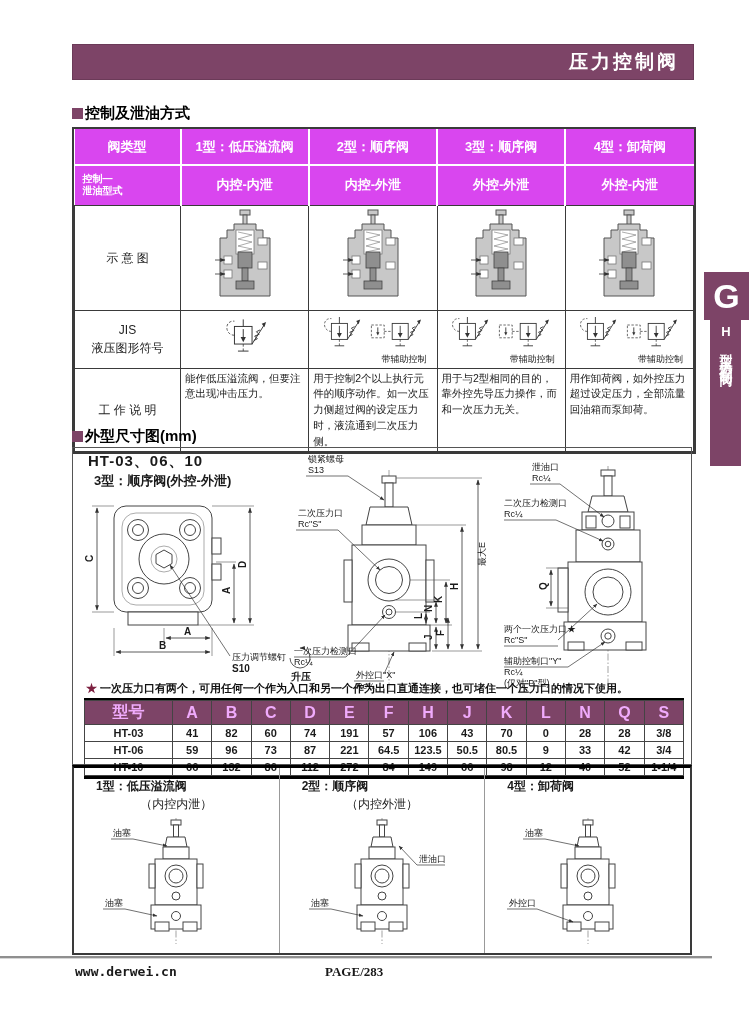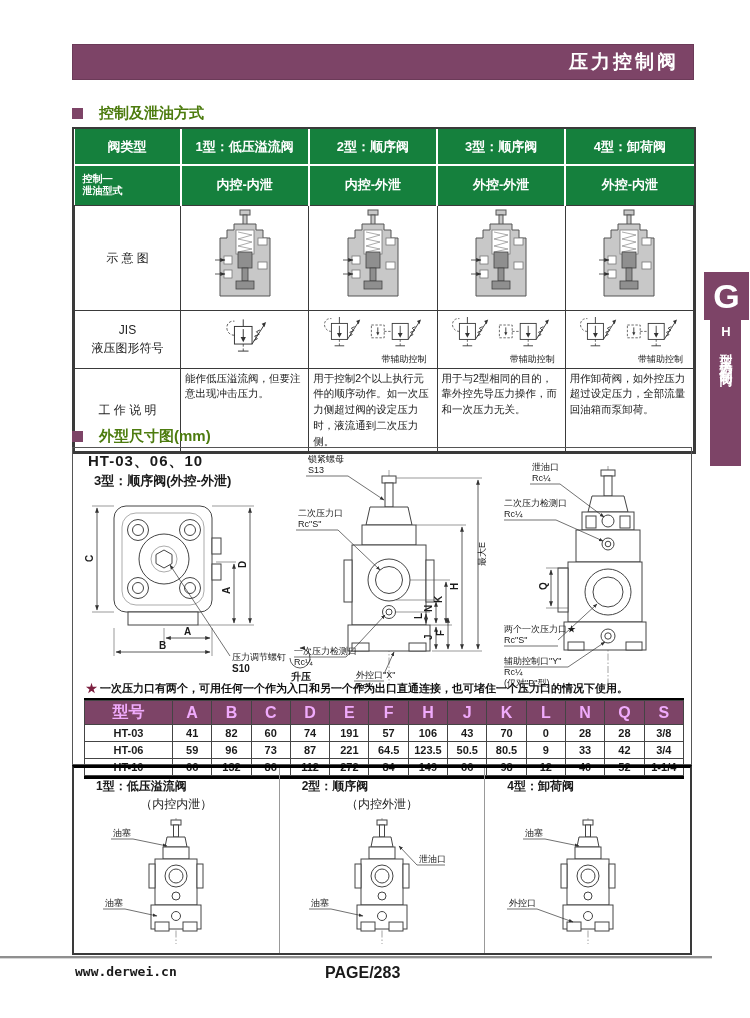--- a/index.html
+++ b/index.html
@@ -11,27 +11,27 @@
         display:flex;align-items:center;justify-content:flex-end;padding-right:14px;box-sizing:border-box;
         border:1px solid #6b3a58;}
   .band span{color:#fff;font-size:19px;font-weight:bold;letter-spacing:3px;}
   
   .tab-g{left:704px;top:272px;width:45px;height:48px;background:#7d4467;color:#fff;
          display:flex;align-items:center;justify-content:center;font-size:34px;font-weight:bold;}
   .tab-strip{left:710px;top:320px;width:31px;height:146px;background:#7d4467;color:#fff;
          display:flex;align-items:flex-start;justify-content:center;padding-top:4px;box-sizing:border-box;}
   .tab-strip span{writing-mode:vertical-lr;text-orientation:upright;font-size:13px;font-weight:bold;letter-spacing:4px;}
   
-  .sec-title{display:flex;align-items:center;gap:16px;font-size:15px;font-weight:bold;color:#4d7c0f;}
+  .sec-title{display:flex;align-items:center;gap:2px;font-size:15px;font-weight:bold;color:#000000;}
   .bullet{width:11px;height:11px;background:#7d4467;display:inline-block;}
   
   .t1wrap{left:72px;top:127px;width:620px;border:2px solid #3a3a3a;}
   table.t1{border-collapse:collapse;table-layout:fixed;width:100%;}
   table.t1 td{padding:2px 4px;box-sizing:border-box;}
-  td.ph{background:#15803d;color:#fff;font-weight:bold;font-size:13px;text-align:center;
+  td.ph{background:#d946ef;color:#fff;font-weight:bold;font-size:13px;text-align:center;
         border-left:2px solid #fff;border-bottom:2px solid #fff;}
   td.ph:first-child{border-left:none;}
   tr.r2 td.ph{border-bottom:none;}
   td.ph .sm{font-size:10px;line-height:1.25;text-align:left;padding-left:4px;}
   td.lbl{font-size:12px;text-align:center;color:#222;border:1px solid #3a3a3a;background:#fff;line-height:1.5;}
   td.draw{border:1px solid #3a3a3a;text-align:center;vertical-align:middle;background:#fff;}
   td.jis{border:1px solid #3a3a3a;text-align:center;vertical-align:middle;background:#fff;position:relative;}
   td.desc{border:1px solid #3a3a3a;font-size:10.5px;line-height:1.5;vertical-align:top;padding:5px 6px;background:#fff;}
   .auxnote{font-size:9px;color:#222;text-align:right;padding-right:6px;margin-top:-4px;}
   
@@ -49,21 +49,21 @@
   .panelbox{left:72px;top:765px;width:620px;height:190px;border:2px solid #3a3a3a;box-sizing:border-box;
             border-top:3px solid #000;display:flex;}
   .panel{flex:1;position:relative;border-left:1px solid #999;}
   .panel:first-child{border-left:none;}
   .ptitle{position:absolute;left:22px;top:10px;font-size:12px;font-weight:bold;}
   .psub{position:absolute;left:0;top:28px;width:100%;text-align:center;font-size:12px;}
   .pdraw{position:absolute;left:0;top:46px;width:100%;text-align:center;}
   
   .f-line{left:0;top:956px;width:712px;height:2px;background:#8f8f8f;border-bottom:1px solid #d6d6d6;}
   .f-web{left:75px;top:964px;font-family:"DejaVu Sans Mono",monospace;font-size:13px;font-weight:bold;}
-  .f-page{left:325px;top:964px;font-family:Liberation Sans, sans-serif;font-size:16px;font-weight:bold;}
+  .f-page{left:325px;top:964px;font-family:Liberation Serif, serif;font-size:13px;font-weight:bold;}
   
   svg text{font-family:"Liberation Sans",sans-serif;fill:#1a1a1a;}
   .ol{fill:#ffffff;stroke:#444;stroke-width:1;}
   .ol2{fill:none;stroke:#888;stroke-width:0.7;}
   .dl{stroke:#333;stroke-width:0.8;fill:none;}
   .ext{stroke:#555;stroke-width:0.6;fill:none;}
   .cl{stroke:#666;stroke-width:0.6;stroke-dasharray:7 2 1.5 2;fill:none;}
   .ldr{stroke:#333;stroke-width:0.7;fill:none;}
   .t9{font-size:9px;}
   .t10b{font-size:10px;font-weight:bold;}

